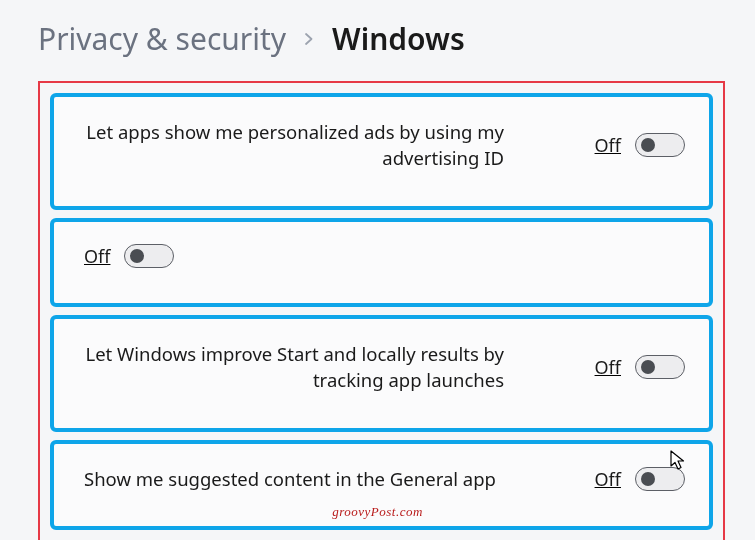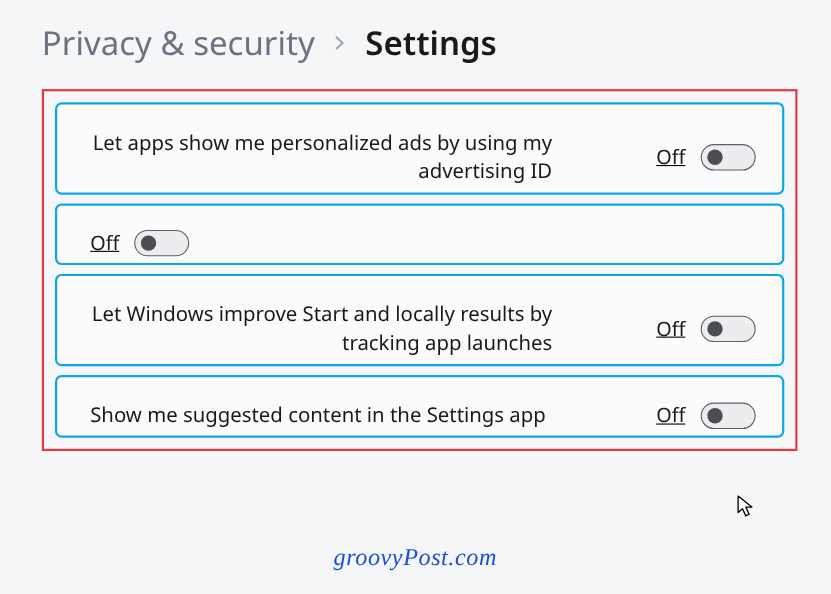--- a/index.html
+++ b/index.html
@@ -41,23 +41,23 @@
     }
     .settings-box {
       border: 2px solid #e63946;
       padding: 10px 10px;
       display: flex;
       flex-direction: column;
       gap: 8px;
     }
     .setting-row {
       background: #fbfbfc;
-      border: 2px solid #0ea5e9;
+      border: 4px solid #0ea5e9;
       border-radius: 6px;
-      padding: 22px 24px 6px 30px;
+      padding: 22px 24px 35px 30px;
       display: flex;
       align-items: center;
       justify-content: space-between;
       gap: 20px;
     }
     .setting-label {
       font-size: 18.5px;
       color: #1a1a1a;
       line-height: 1.4;
       max-width: 420px;
@@ -95,22 +95,22 @@
       height: 14px;
       background: #4a4d52;
       border-radius: 50%;
     }
     .watermark {
       position: absolute;
       bottom: 20px;
       left: 50%;
       transform: translateX(-50%);
       font-family: 'Times New Roman', serif;
-      font-size: 22px;
-      color: #1d4ed8;
+      font-size: 13px;
+      color: #b91c1c;
       font-style: italic;
       letter-spacing: 0.5px;
     }
     .cursor {
       position: absolute;
       bottom: 64px;
       right: 68px;
       pointer-events: none;
     }
   </style>
@@ -118,21 +118,21 @@
 <body>
 
 <div class="container">
   <div class="breadcrumb">
     <span class="breadcrumb-parent">Privacy &amp; security</span>
     <span class="breadcrumb-chevron">
       <svg width="14" height="14" viewBox="0 0 14 14" fill="none">
         <path d="M4 2 L9.5 7 L4 12" stroke="#9ca3af" stroke-width="1.8" stroke-linecap="round" stroke-linejoin="round"></path>
       </svg>
     </span>
-    <span class="breadcrumb-current">Settings</span>
+    <span class="breadcrumb-current">Windows</span>
   </div>
 
   <div class="settings-box">
 
     <div class="setting-row">
       <div class="setting-label">Let apps show me personalized ads by using my advertising ID</div>
       <div class="setting-control">
         <span class="setting-state">Off</span>
         <div class="toggle">
           <div class="toggle-track">
@@ -159,21 +159,21 @@
         <span class="setting-state">Off</span>
         <div class="toggle">
           <div class="toggle-track">
             <div class="toggle-knob"></div>
           </div>
         </div>
       </div>
     </div>
 
     <div class="setting-row">
-      <div class="setting-label">Show me suggested content in the Settings app</div>
+      <div class="setting-label">Show me suggested content in the General app</div>
       <div class="setting-control">
         <span class="setting-state">Off</span>
         <div class="toggle">
           <div class="toggle-track">
             <div class="toggle-knob"></div>
           </div>
         </div>
       </div>
     </div>
 

